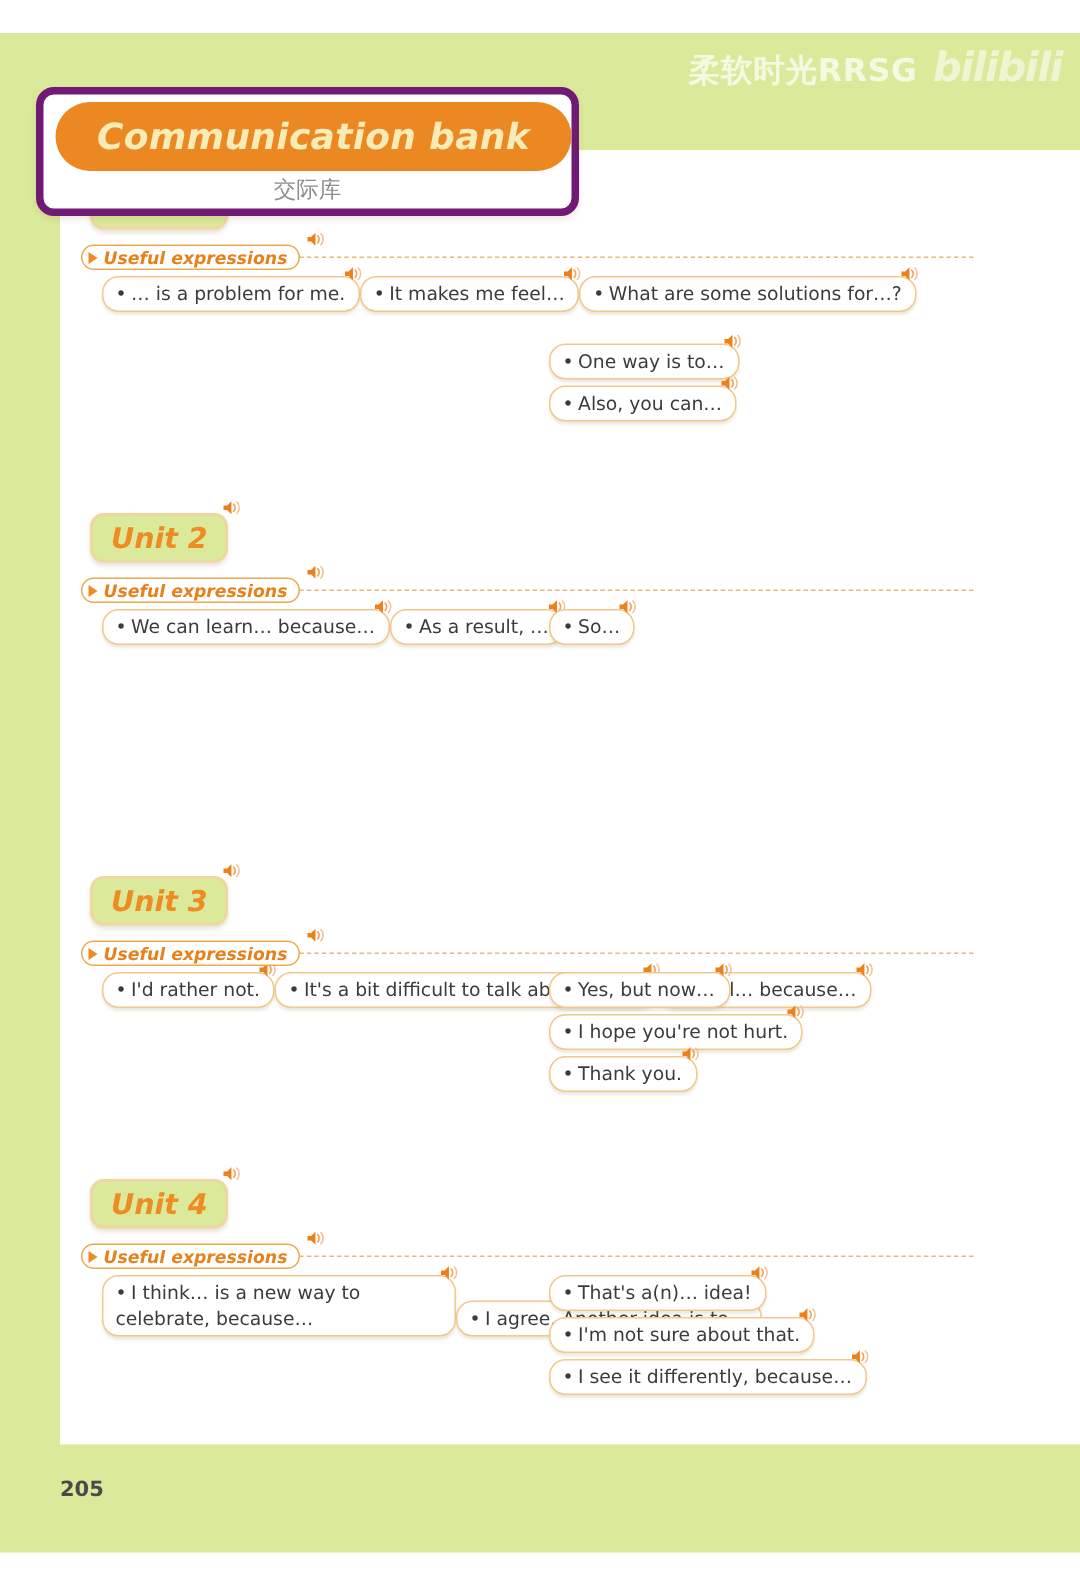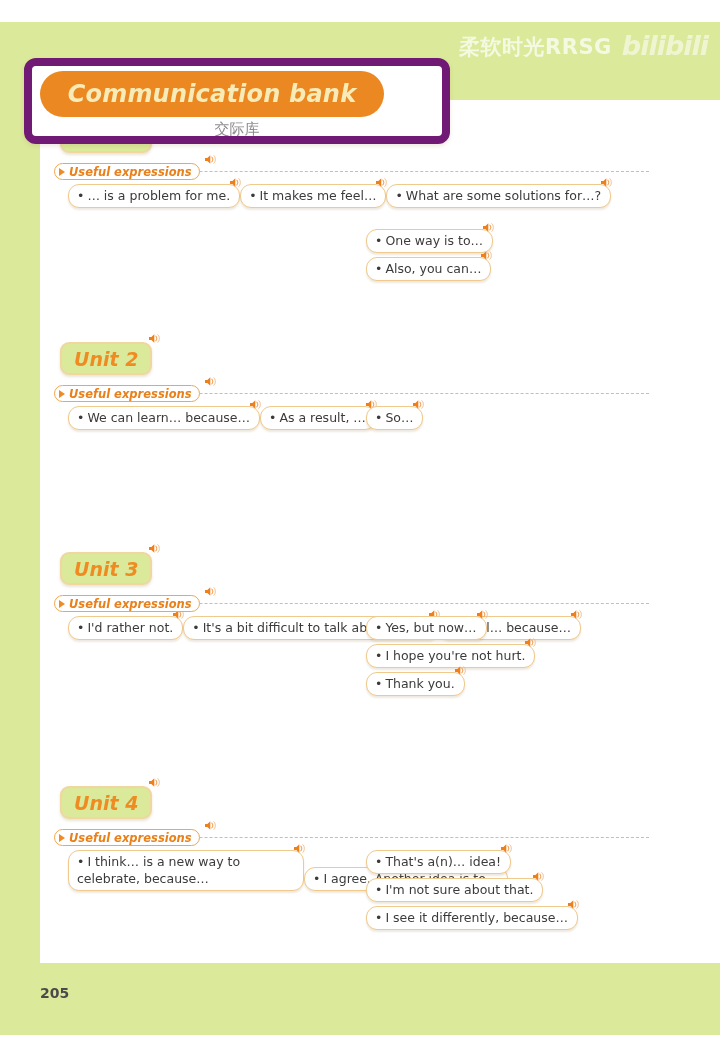--- a/index.html
+++ b/index.html
@@ -63,24 +63,24 @@
     font-style: italic;
     letter-spacing: -1px;
     font-family: "DejaVu Sans", "Liberation Sans", sans-serif;
   }
 
   
   #header-card {
     position: absolute;
     left: 24px;
     top: 58px;
-    width: 426px;
+    width: 362px;
     height: 86px;
     background: #ffffff;
-    border: 8px solid #701a75;
+    border: 5px solid #701a75;
     border-radius: 12px;
     box-sizing: border-box;
     box-shadow: 0 2px 4px rgba(150,130,80,0.18);
     overflow: hidden;
   }
   #header-bar {
     position: absolute;
     left: 8px;
     top: 5px;
     width: 344px;
@@ -353,21 +353,21 @@
                 </svg>
               </span></div></div>
           <div class="col col-right" style="left: 326px;"><div class="bubble"><div class="bubble-text"><span class="bullet">•</span>So…</div><span class="spk spk-br">
                 <svg width="13" height="11" viewBox="0 0 13 11">
                   <path d="M1 4 L3.4 4 L6.3 1.2 L6.3 9.8 L3.4 7 L1 7 Z" fill="#ef7f18"></path>
                   <path d="M7.8 3.1 C9.1 4.2 9.1 6.8 7.8 7.9" stroke="#f0a35a" stroke-width="1.1" fill="none" stroke-linecap="round"></path>
                   <path d="M9.9 1.7 C11.9 3.5 11.9 7.5 9.9 9.3" stroke="#f3bd8c" stroke-width="1" fill="none" stroke-linecap="round"></path>
                 </svg>
               </span></div></div>
         </div></div>
-      <div class="unit-block" style="top: 552px; left: 40px;"><div class="unit-badge-wrap"><div class="unit-badge">
+      <div class="unit-block" style="top: 584px; left: 40px;"><div class="unit-badge-wrap"><div class="unit-badge">
             <span class="unit-badge-label">Unit 3</span>
           </div><span class="spk spk-unit">
             <svg width="13" height="11" viewBox="0 0 13 11">
               <path d="M1 4 L3.4 4 L6.3 1.2 L6.3 9.8 L3.4 7 L1 7 Z" fill="#ef7f18"></path>
               <path d="M7.8 3.1 C9.1 4.2 9.1 6.8 7.8 7.9" stroke="#f0a35a" stroke-width="1.1" fill="none" stroke-linecap="round"></path>
               <path d="M9.9 1.7 C11.9 3.5 11.9 7.5 9.9 9.3" stroke="#f3bd8c" stroke-width="1" fill="none" stroke-linecap="round"></path>
             </svg>
           </span></div><div class="ue-row">
           <div class="ue-dash"></div>
           <div class="ue-pill">

